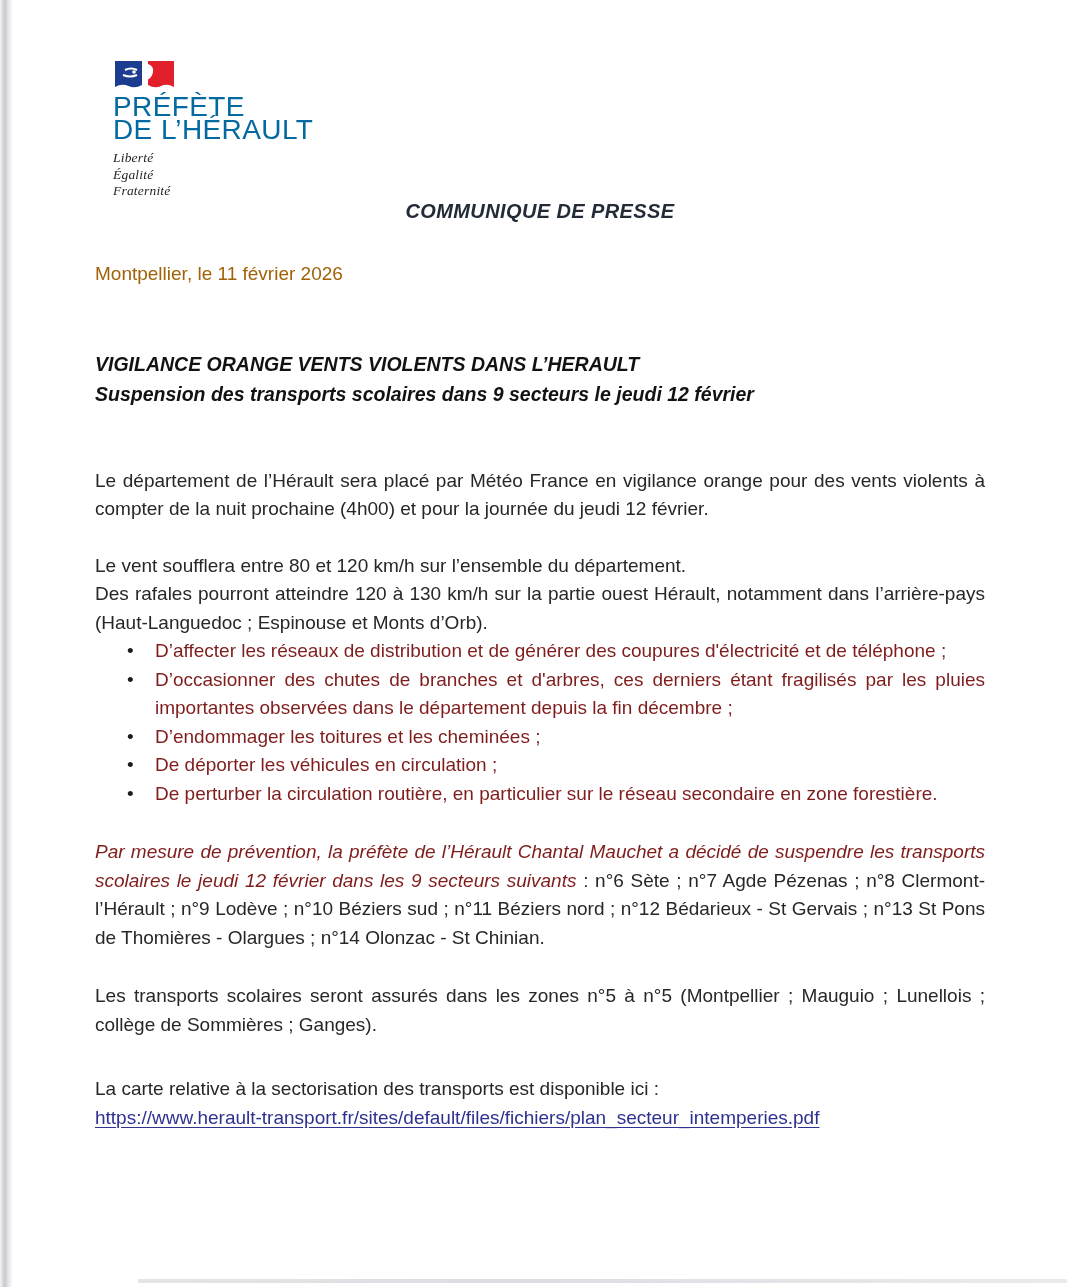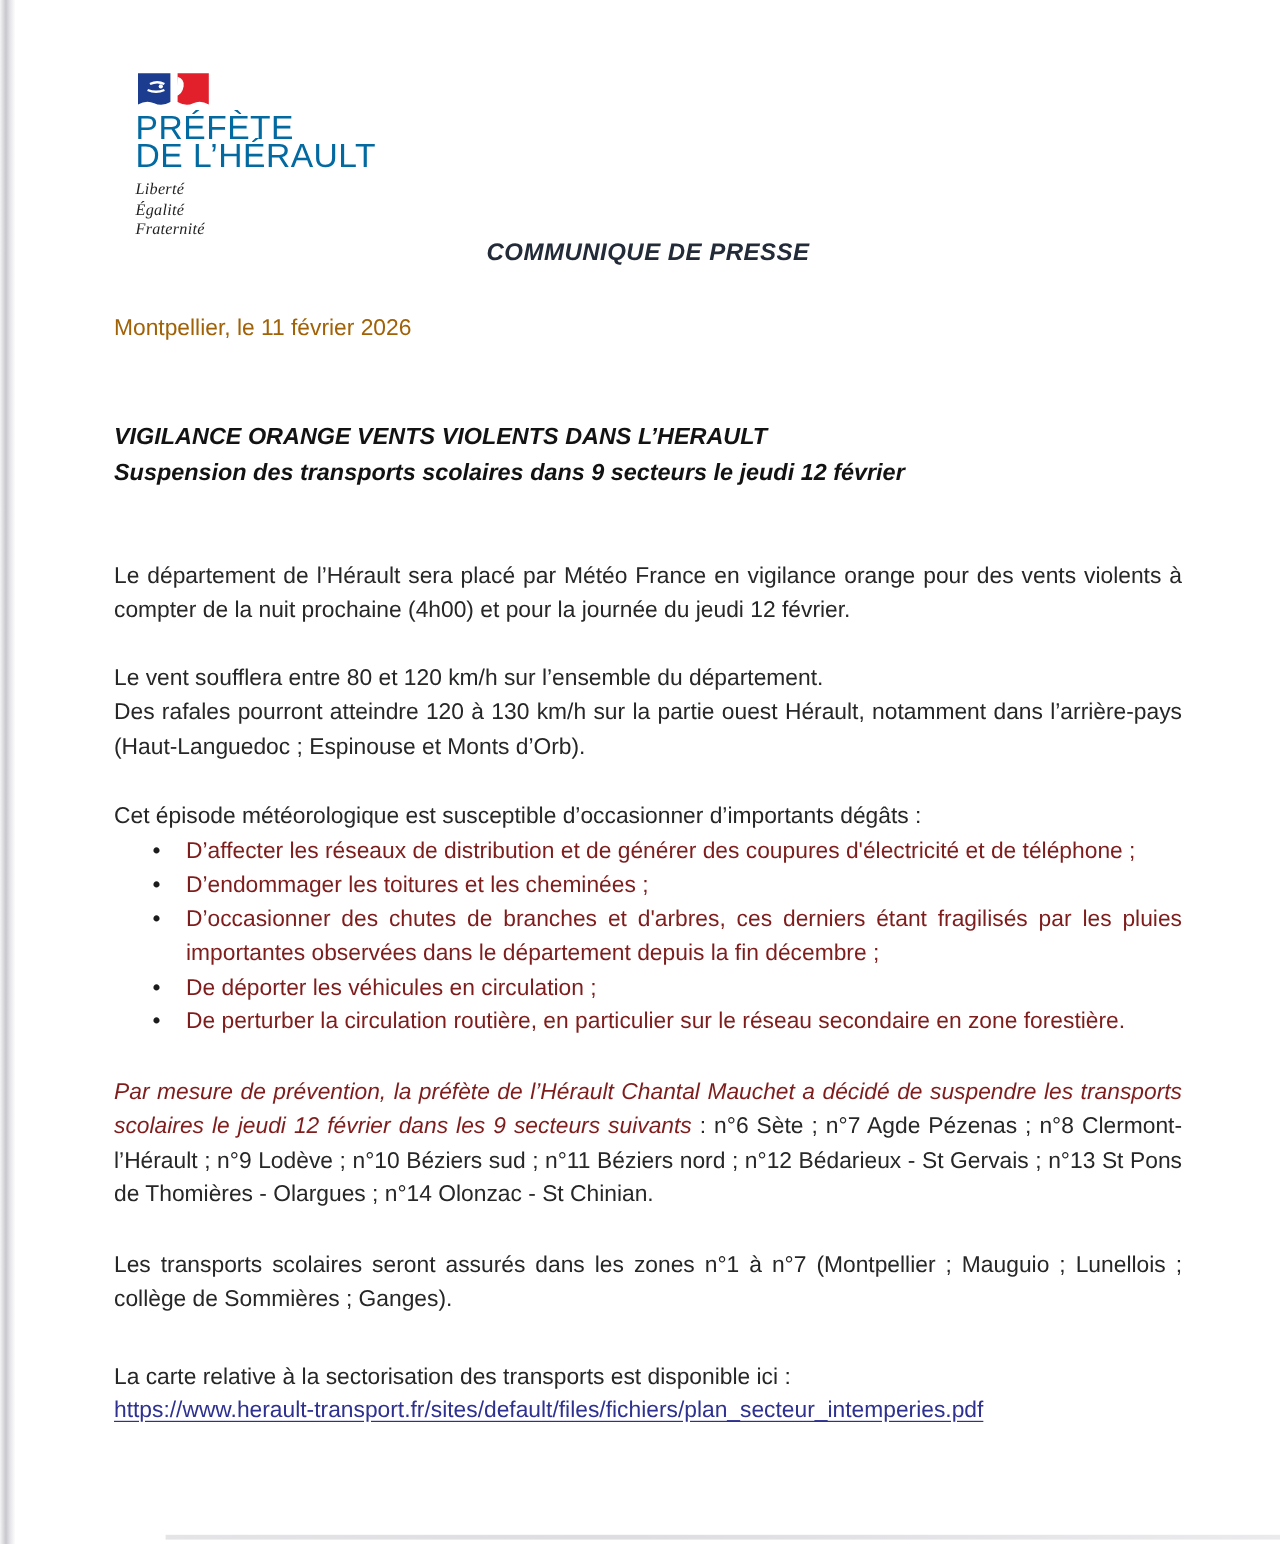--- a/index.html
+++ b/index.html
@@ -120,34 +120,33 @@
     <div class="subheadline">Suspension des transports scolaires dans 9 secteurs le jeudi 12 février</div>
   </div>
 
   <p class="para mt-first">Le département de l’Hérault sera placé par Météo France en vigilance orange pour des vents violents à compter de la nuit prochaine (4h00) et pour la journée du jeudi 12 février.</p>
 
   <p class="para mt-para">
     <span>Le vent soufflera entre 80 et 120 km/h sur l’ensemble du département.</span><br>
     <span>Des rafales pourront atteindre 120 à 130 km/h sur la partie ouest Hérault, notamment dans l’arrière-pays (Haut-Languedoc ; Espinouse et Monts d’Orb).</span>
   </p>
 
-  <p class="para mt-para2">Cet épisode météorologique est susceptible d’occasionner d’importants dégâts :</p>
 
   <ul class="bullet-list">
     <li>D’affecter les réseaux de distribution et de générer des coupures d'électricité et de téléphone ;</li>
+    <li>D’occasionner des chutes de branches et d'arbres, ces derniers étant fragilisés par les pluies importantes observées dans le département depuis la fin décembre ;</li>
     <li>D’endommager les toitures et les cheminées ;</li>
-    <li>D’occasionner des chutes de branches et d'arbres, ces derniers étant fragilisés par les pluies importantes observées dans le département depuis la fin décembre ;</li>
     <li>De déporter les véhicules en circulation ;</li>
     <li>De perturber la circulation routière, en particulier sur le réseau secondaire en zone forestière.</li>
   </ul>
 
   <p class="para mt-para2">
     <span class="bold-it">Par mesure de prévention, la préfète de l’Hérault Chantal Mauchet a décidé de suspendre les transports scolaires le jeudi 12 février dans les 9 secteurs suivants</span><span> : n°6 Sète ; n°7 Agde Pézenas ; n°8 Clermont-l’Hérault ; n°9 Lodève ; n°10 Béziers sud ; n°11 Béziers nord ; n°12 Bédarieux - St Gervais ; n°13 St Pons de Thomières - Olargues ; n°14 Olonzac - St Chinian.</span>
   </p>
 
-  <p class="para mt-para2">Les transports scolaires seront assurés dans les zones n°1 à n°7 (Montpellier ; Mauguio ; Lunellois ; collège de Sommières ; Ganges).</p>
+  <p class="para mt-para2">Les transports scolaires seront assurés dans les zones n°5 à n°5 (Montpellier ; Mauguio ; Lunellois ; collège de Sommières ; Ganges).</p>
 
   <p class="para mt-link">
     <span>La carte relative à la sectorisation des transports est disponible ici :</span><br>
     <a class="map-link" href="#">https://www.herault-transport.fr/sites/default/files/fichiers/plan_secteur_intemperies.pdf</a>
   </p>
 
 </div>
 
 </body></html>

